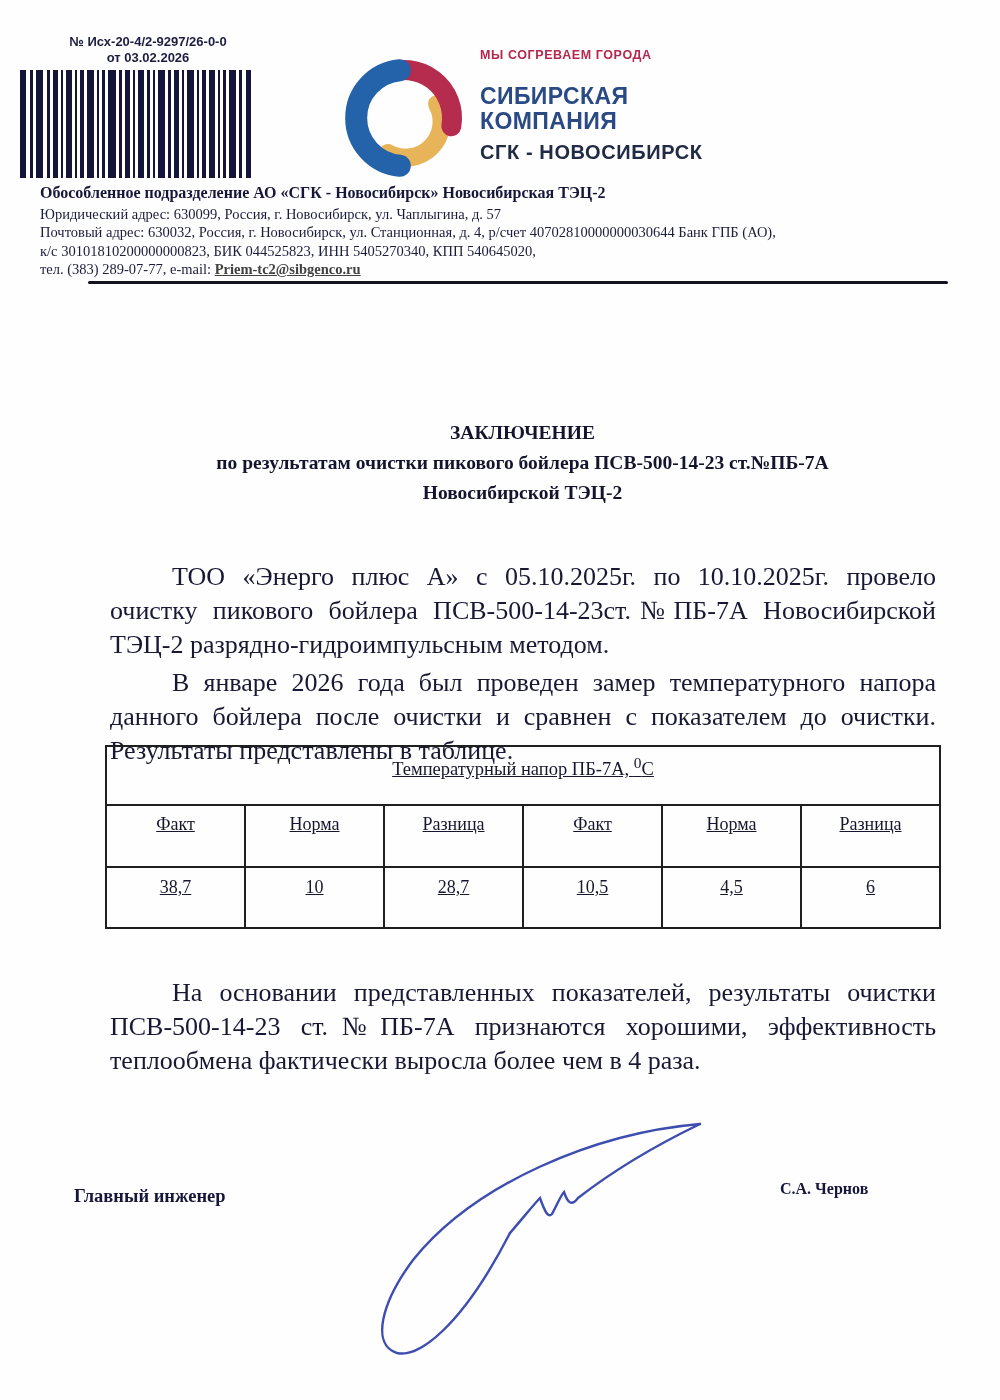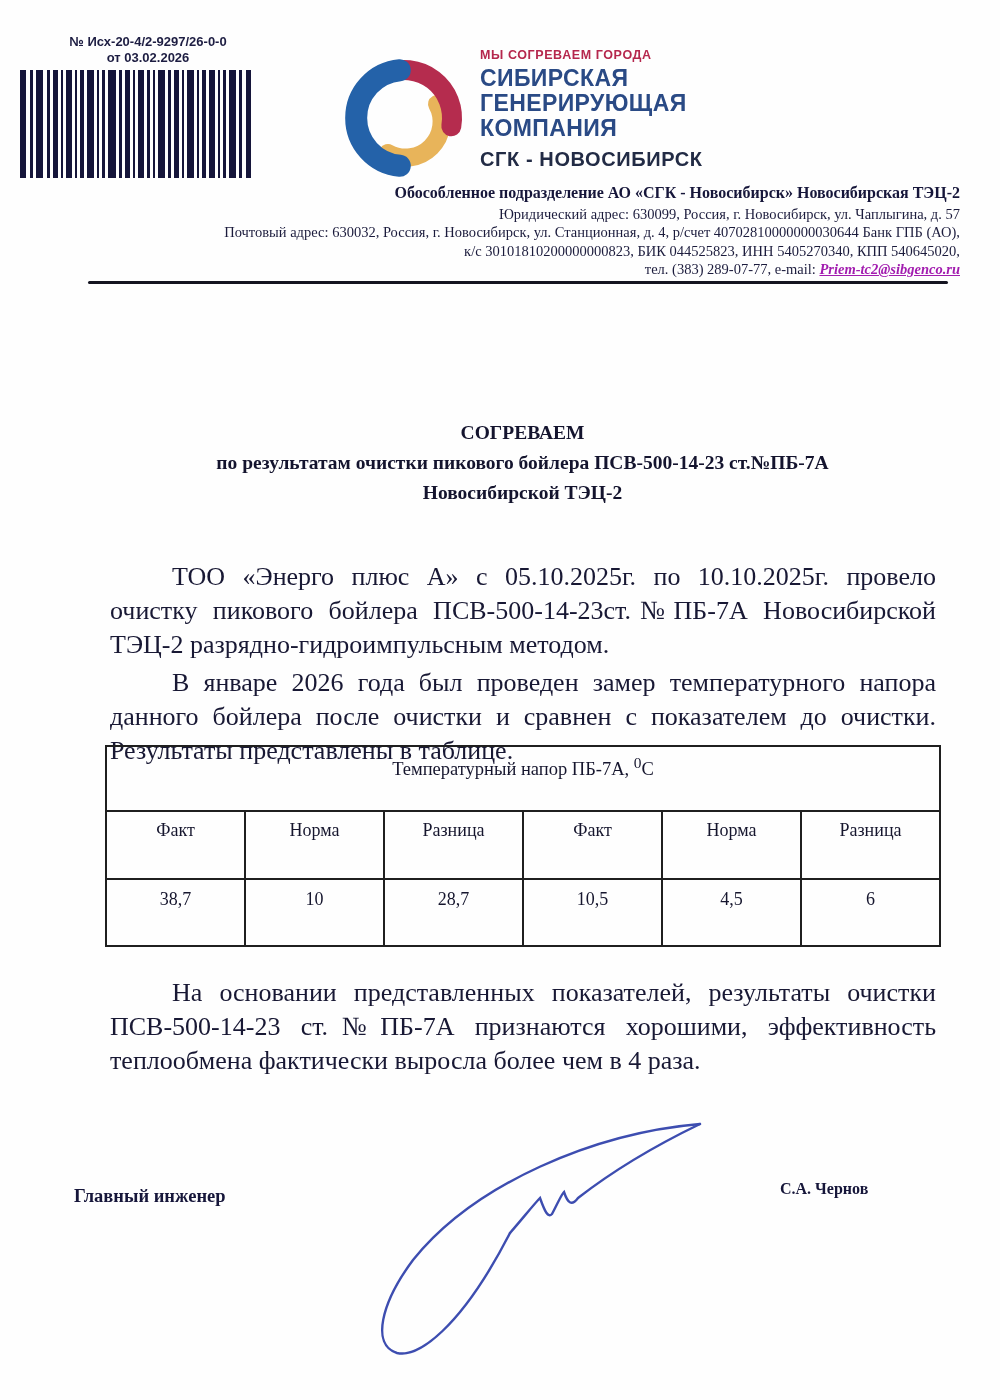--- a/index.html
+++ b/index.html
@@ -21,38 +21,38 @@
   }
   .barcode{position:absolute;left:20px;top:70px;}
   
   .logo-swirl{position:absolute;left:344px;top:52px;}
   .logo-text{
     position:absolute;left:480px;top:48px;width:300px;
     font-family:"Liberation Sans","DejaVu Sans",sans-serif;
   }
   .logo-tagline{
     font-size:12.5px;font-weight:bold;color:#b5274d;
-    letter-spacing:.6px;margin-bottom:4px;
+    letter-spacing:.6px;margin-bottom:22px;
   }
   .logo-company{
     font-size:23px;font-weight:bold;color:#2a4a85;
     line-height:25px;letter-spacing:.4px;
   }
   .logo-branch{
     margin-top:7px;font-size:20px;font-weight:bold;color:#222b45;
     letter-spacing:.6px;
   }
   
   .org-header{
     position:absolute;left:40px;right:40px;top:184px;
-    text-align:right;line-height:18.5px;
+    text-align:left;line-height:18.5px;
   }
   .org-line1{font-size:16px;font-weight:bold;color:#16163a;margin-bottom:2px;}
   .org-line{font-size:14.5px;color:#1b1b3c;}
-  .org-email{color:#a21caf;font-weight:bold;text-decoration:underline;font-style:italic;}
+  .org-email{color:#404040;font-weight:bold;text-decoration:underline;}
   .rule{
     position:absolute;left:88px;right:52px;top:281px;height:3px;
     background:#141420;border-radius:2px;
   }
   
   .title-block{
     position:absolute;left:110px;right:65px;top:418px;
     text-align:center;font-weight:bold;font-size:19.5px;
     color:#14142e;line-height:30px;
   }
@@ -66,21 +66,22 @@
   .p2{top:666px;}
   .p3{top:976px;}
   
   .data-table{
     position:absolute;left:105px;top:745px;width:836px;
     border-collapse:collapse;font-size:18px;color:#16162e;
     table-layout:fixed;
   }
   .data-table td{
     border:2px solid #1f1f1f;text-align:center;vertical-align:top;
-    padding:8px;
+    padding:2px;
+    text-decoration:underline;
   }
   .data-table .t-title{height:48px;padding-top:7px;font-size:18.5px;}
   .data-table .t-group{height:44px;padding-top:10px;}
   .data-table .t-head{height:50px;padding-top:8px;}
   .data-table .t-val{height:48px;padding-top:9px;}
   
   .sig-role{
     position:absolute;left:74px;top:1186px;
     font-size:18.5px;font-weight:bold;color:#16163a;
   }
@@ -144,37 +145,36 @@
       <path d="M 93 52 A 36 36 0 0 1 44 101" fill="none" stroke="#e8b45a" stroke-width="18" stroke-linecap="round"></path>
       <path d="M 39.7 22.5 A 48 48 0 0 1 107.3 74.3" fill="none" stroke="#b52c4e" stroke-width="20" stroke-linecap="round"></path>
       <path d="M 55.8 18.2 A 48 48 0 0 0 55.8 113.8" fill="none" stroke="#2462a9" stroke-width="22" stroke-linecap="round"></path>
     </svg>
   </div>
 
   <div class="logo-text">
     <div class="logo-tagline">МЫ СОГРЕВАЕМ ГОРОДА</div>
     <div class="logo-company">
       <div>СИБИРСКАЯ</div>
-      <div>ГЕНЕРИРУЮЩАЯ</div>
       <div>КОМПАНИЯ</div>
     </div>
     <div class="logo-branch">СГК - НОВОСИБИРСК</div>
   </div>
 
   <div class="org-header">
     <div class="org-line1">Обособленное подразделение АО «СГК - Новосибирск» Новосибирская ТЭЦ-2</div>
     <div class="org-line">Юридический адрес: 630099, Россия, г. Новосибирск, ул. Чаплыгина, д. 57</div>
     <div class="org-line">Почтовый адрес: 630032, Россия, г. Новосибирск, ул. Станционная, д. 4, р/счет 40702810000000030644 Банк ГПБ (АО),</div>
     <div class="org-line">к/с 30101810200000000823, БИК 044525823, ИНН 5405270340, КПП 540645020,</div>
     <div class="org-line"><span>тел. (383) 289-07-77, e-mail: </span><a class="org-email" href="#">Priem-tc2@sibgenco.ru</a></div>
   </div>
   <div class="rule"></div>
 
   <div class="title-block">
-    <div>СОГРЕВАЕМ</div>
+    <div>ЗАКЛЮЧЕНИЕ</div>
     <div>по результатам очистки пикового бойлера ПСВ-500-14-23 ст.№ПБ-7А</div>
     <div>Новосибирской ТЭЦ-2</div>
   </div>
 
   <div class="para p1">ТОО «Энерго плюс А» с 05.10.2025г. по 10.10.2025г. провело очистку пикового бойлера ПСВ-500-14-23ст.№ПБ-7А Новосибирской ТЭЦ-2 разрядно-гидроимпульсным методом.</div>
   <div class="para p2">В январе 2026 года был проведен замер температурного напора данного бойлера после очистки и сравнен с показателем до очистки.  Результаты представлены в таблице.</div>
 
   <table class="data-table">
     <tbody>
         <tr>

